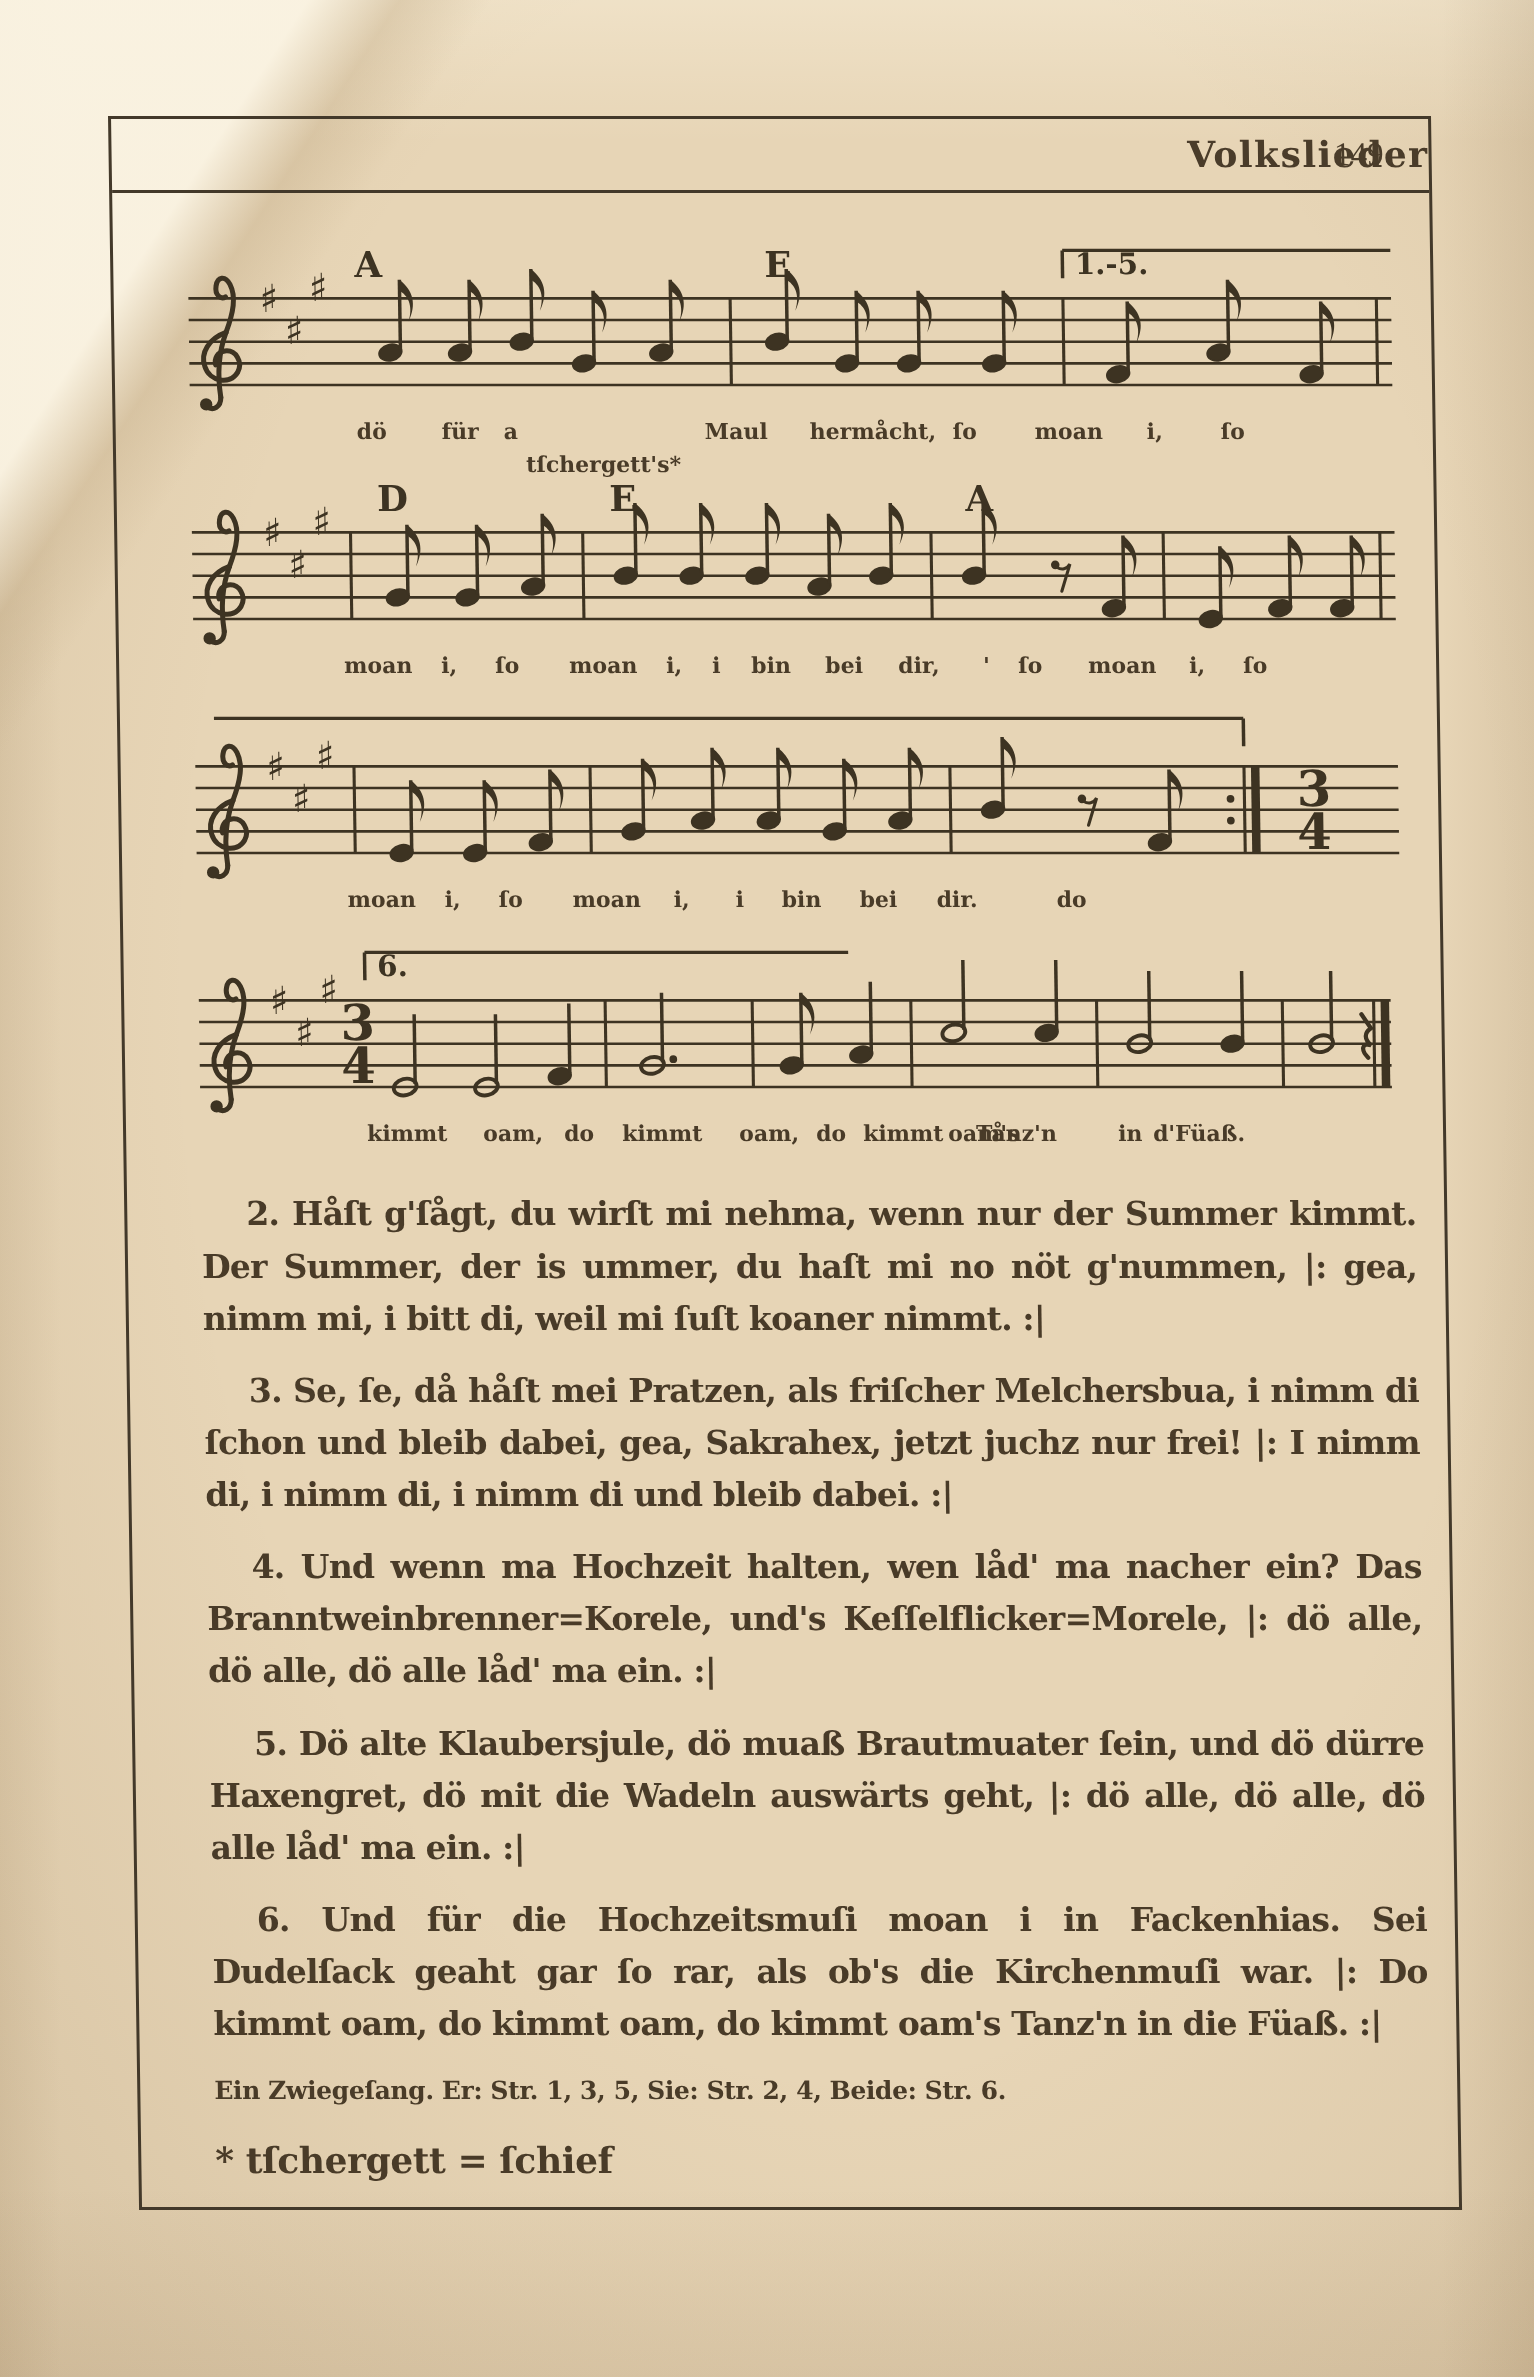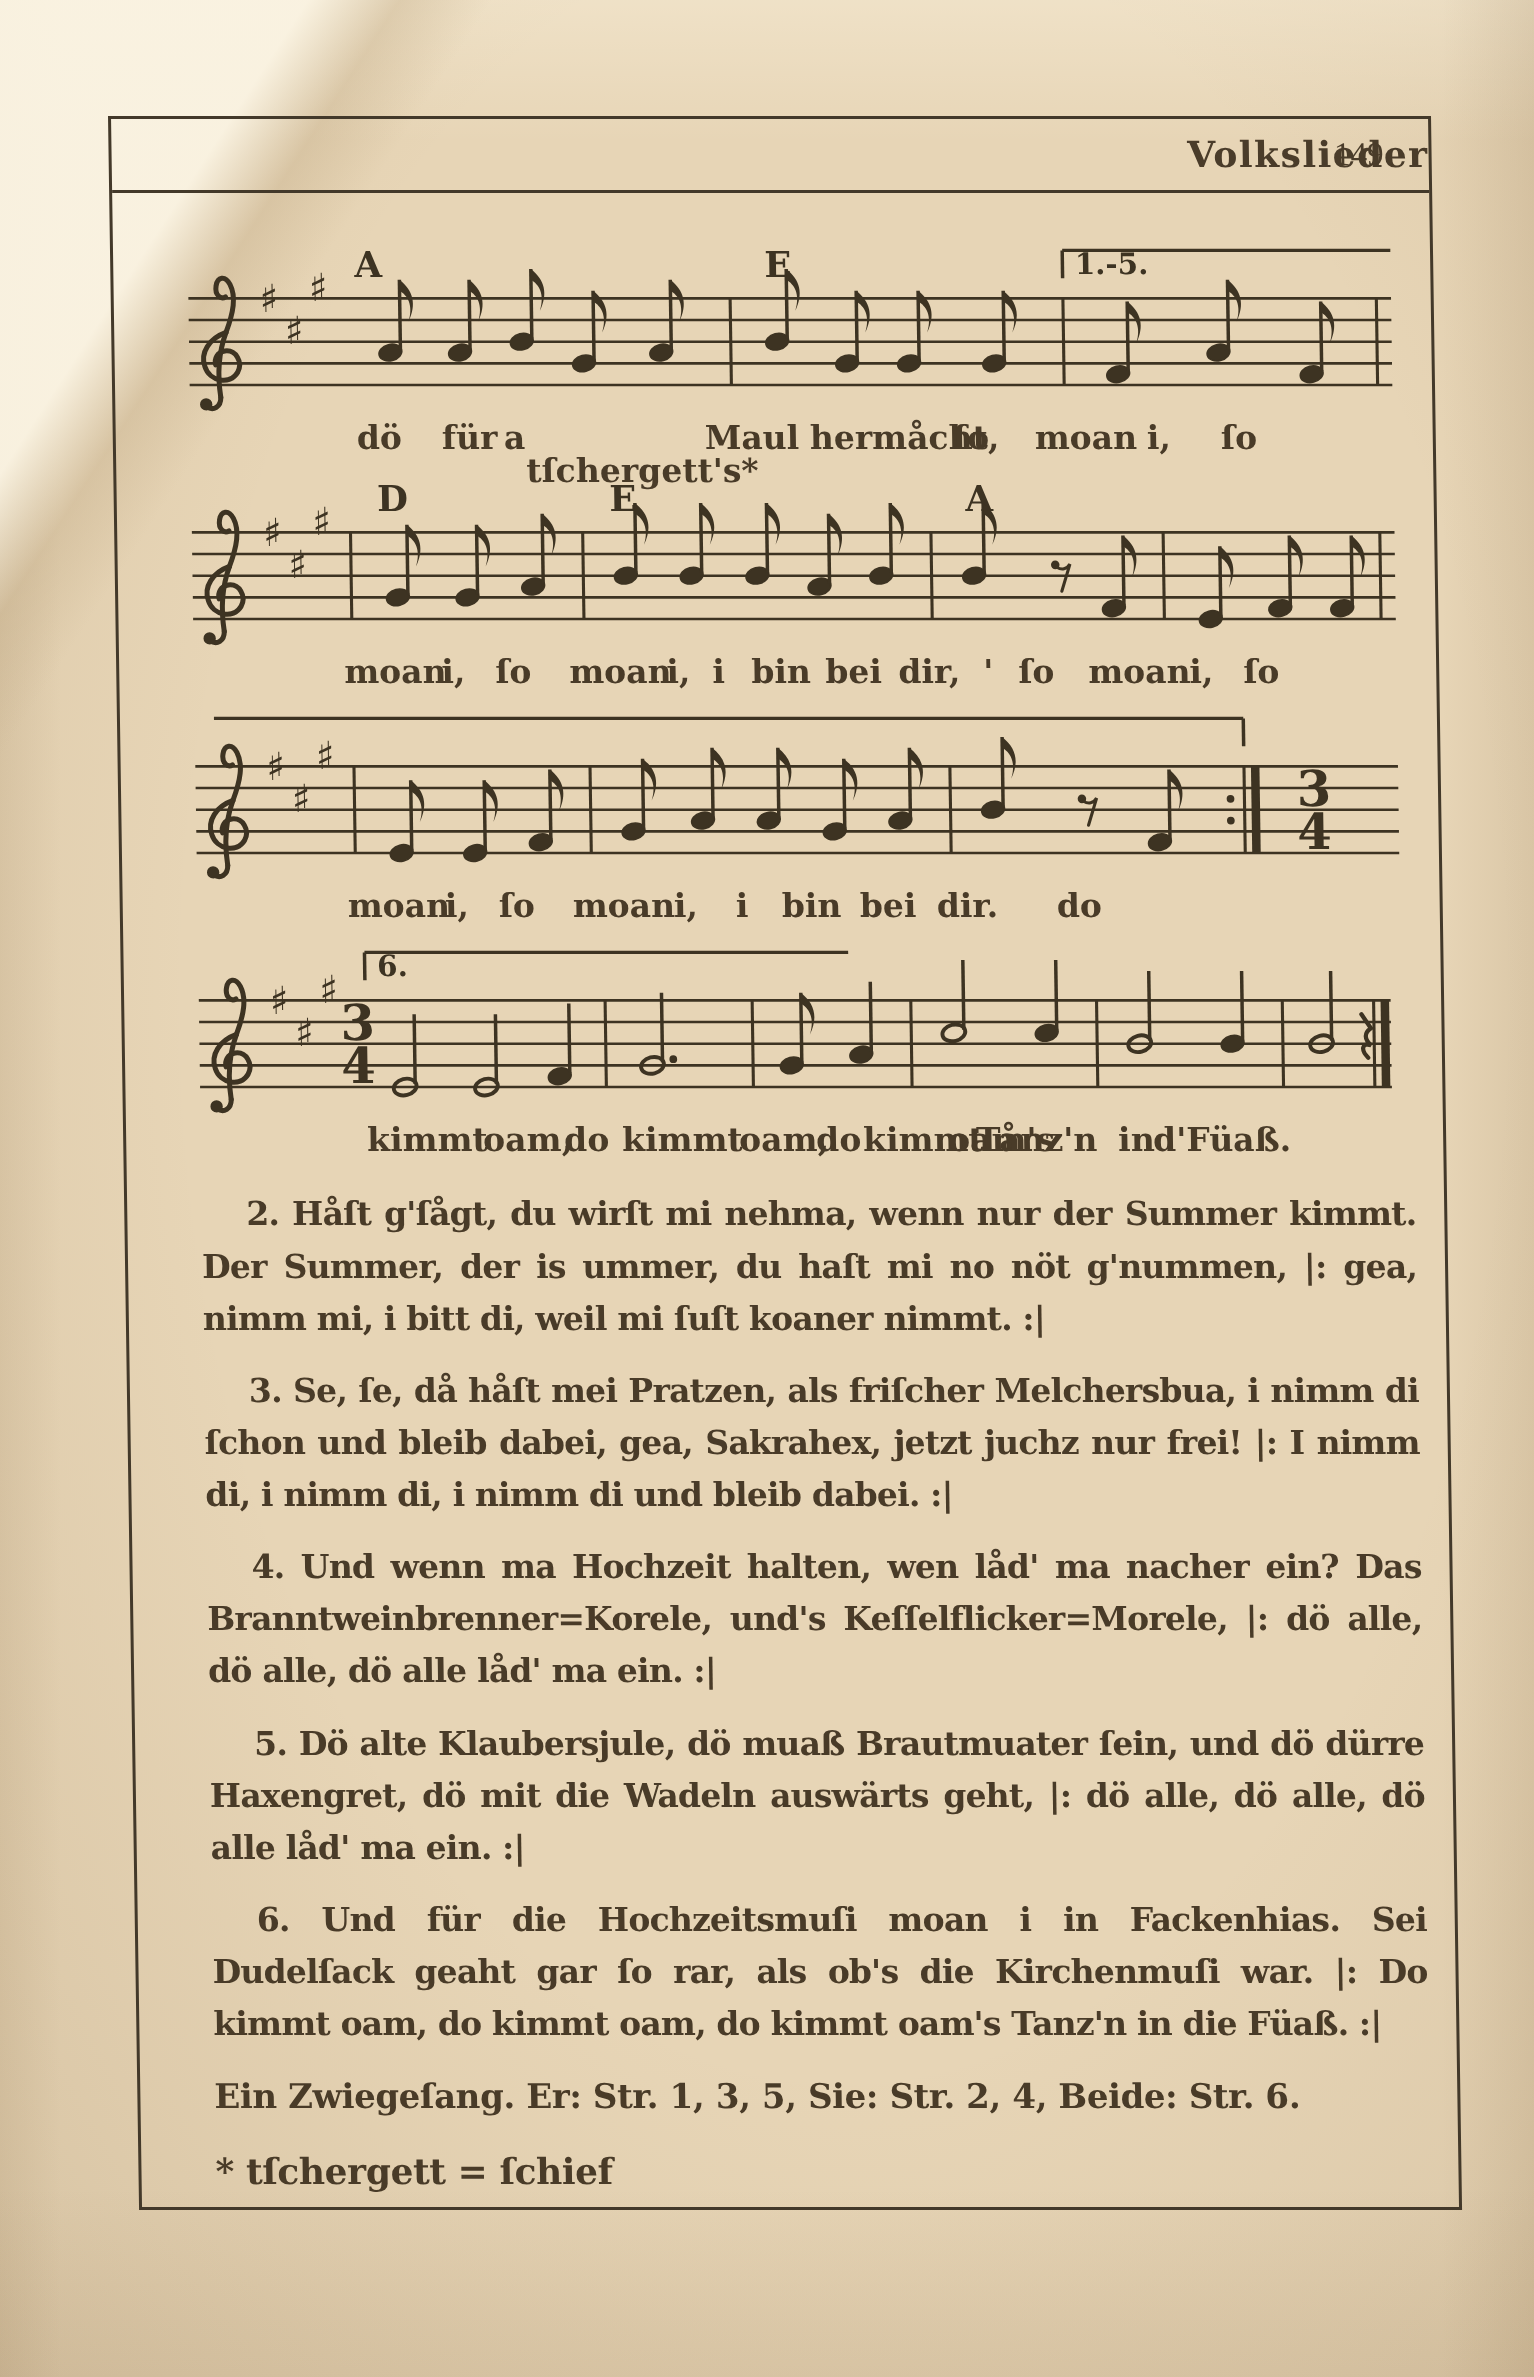--- a/index.html
+++ b/index.html
@@ -28,31 +28,31 @@
   }
   .pagenum{
     position:absolute;right:45px;top:17px;font-size:33px;color:#4a3c2a;font-family:Liberation Serif, serif;
   }
   .content{padding:0 23px 0 74px;}
   .system{margin-top:4.6px;}
   .system.first{margin-top:45px;}
   .score svg{display:block;}
   .lyrics{
     position:relative;height:50px;margin-top:1.5px;
-    font-size:33px;font-weight:bold;color:#493b28;white-space:nowrap;
+    font-size:22px;font-weight:bold;color:#493b28;white-space:nowrap;
   }
   .lyrics span{position:absolute;top:0;}
   .verse{
     margin:0 0 20px 0;width:1215px;
     font-size:33px;line-height:1.58;font-weight:bold;color:#493b28;
     text-align:justify;text-indent:45px;letter-spacing:-0.8px;
   }
   .verse.v2{margin-top:18.6px;}
   .duet{
-    margin:26px 0 0 0;font-size:34px;font-weight:bold;color:#493b28;letter-spacing:-0.4px;
+    margin:26px 0 0 0;font-size:25px;font-weight:bold;color:#493b28;letter-spacing:-0.4px;
   }
   .footnote{
     margin:34px 0 0 0;font-size:36px;font-weight:bold;color:#493b28;letter-spacing:-0.4px;
   }
 </style>
 </head>
 <body>
 
 <div class="frame">
   <div class="headband">

